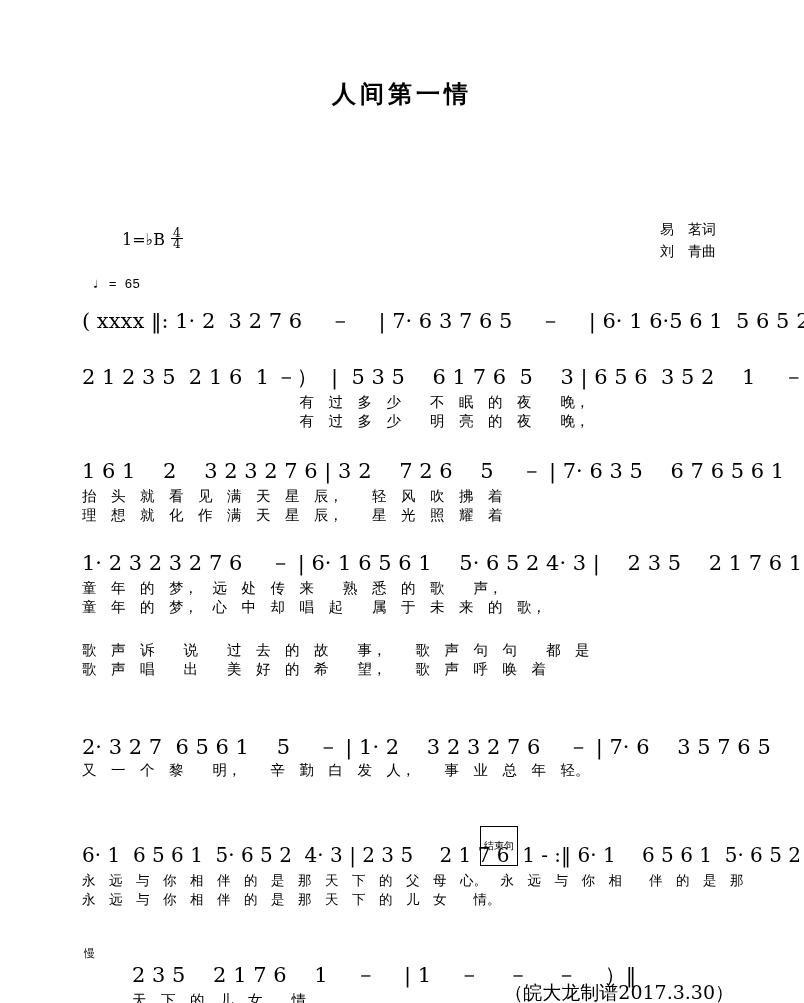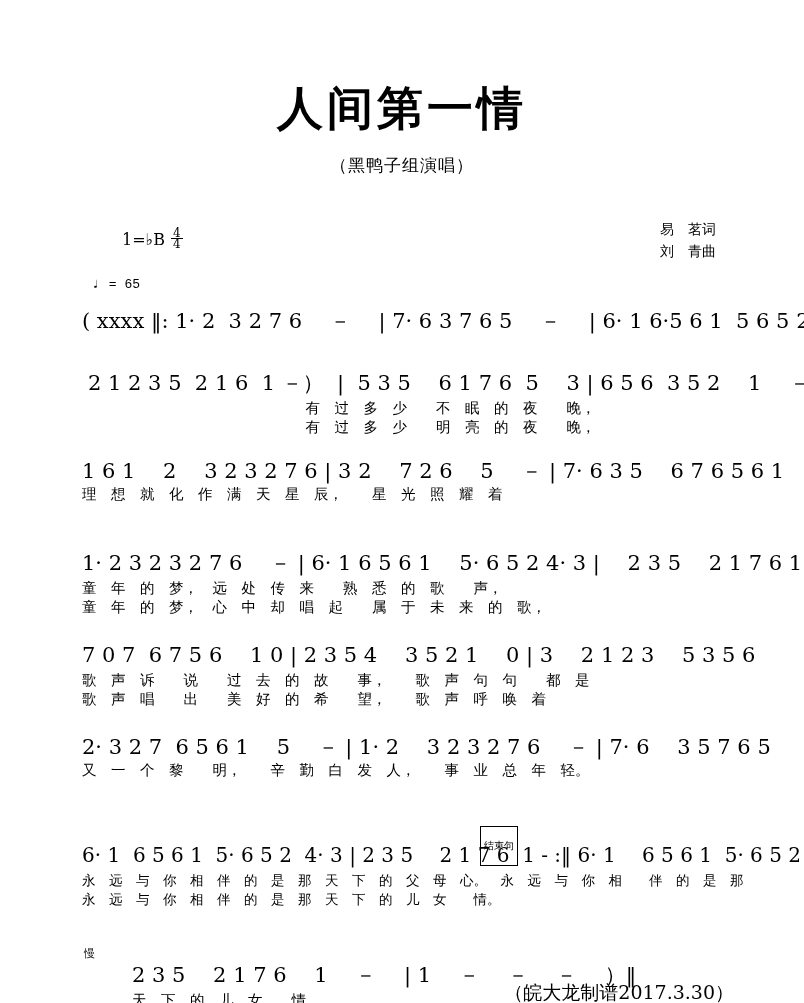--- a/index.html
+++ b/index.html
@@ -17,21 +17,21 @@
   }
   .sheet {
     position: relative;
     width: 804px;
     height: 1003px;
   }
   .title {
     text-align: center;
     font-family: "DejaVu Serif", serif;
     font-weight: bold;
-    font-size: 46px;
+    font-size: 24px;
     letter-spacing: 4px;
     margin-top: 78px;
   }
   .subtitle {
     text-align: center;
     font-family: "DejaVu Serif", serif;
     font-size: 17px;
     letter-spacing: 1px;
     margin-top: 14px;
   }
@@ -116,21 +116,20 @@
     font-family: "DejaVu Serif", serif;
     font-size: 19px;
   }
 </style>
 </head>
 <body>
 
 <div class="sheet">
 
   <div class="title">人间第一情</div>
-  <div class="subtitle">（黑鸭子组演唱）</div>
 
   <div class="credits">
     <div>易　茗词</div>
     <div>刘　青曲</div>
   </div>
 
   <div class="keysig">
     <span>1=♭B</span>
     <span class="meter">
       <span class="num">4</span>
@@ -140,39 +139,39 @@
 
   <div class="tempo">
     <span class="notehead">♩</span>
     <span>= 65</span>
   </div>
 
   <div class="system" style="position:absolute; left:82px; top:228px;">
     <div class="noterow">( xxxx ‖: 1· 2  3 2 7 6　 －　 | 7· 6 3 7 6 5 　－　 | 6· 1 6·5 6 1  5 6 5 2 　3</div>
   </div>
 
-  <div class="system" style="position:absolute; left:82px; top:290px;margin-left:6px;">
+  <div class="system" style="position:absolute; left:82px; top:284px;">
     <div class="noterow">2 1 2 3 5  2 1 6  1 －）  |  5 3 5　 6 1 7 6  5　 3 | 6 5 6  3 5 2 　1　 －</div>
     <div class="lyricrow">　　　　　　　　　　　　　　　有　过　多　少　　不　眠　的　夜　　晚，</div>
     <div class="lyricrow second">　　　　　　　　　　　　　　　有　过　多　少　　明　亮　的　夜　　晚，</div>
   </div>
 
   <div class="system" style="position:absolute; left:82px; top:378px;">
     <div class="noterow">1 6 1　 2　 3 2 3 2 7 6 | 3 2　 7 2 6　 5　 － | 7· 6 3 5　 6 7 6 5 6 1</div>
+    <div class="lyricrow">抬　头　就　看　见　满　天　星　辰，　　轻　风　吹　拂　着</div>
     <div class="lyricrow second">理　想　就　化　作　满　天　星　辰，　　星　光　照　耀　着</div>
   </div>
 
   <div class="system" style="position:absolute; left:82px; top:470px;">
     <div class="noterow">1· 2 3 2 3 2 7 6　 － | 6· 1 6 5 6 1　 5· 6 5 2 4· 3 |　 2 3 5 　2 1 7 6 1　 －</div>
     <div class="lyricrow">童　年　的　梦，　远　处　传　来　　熟　悉　的　歌　　声，</div>
     <div class="lyricrow second">童　年　的　梦，　心　中　却　唱　起　　属　于　未　来　的　歌，</div>
   </div>
 
   <div class="system" style="position:absolute; left:82px; top:562px;">
-    <div class="noterow">7 0 7  6 7 5 6　 1 0 | 2 3 5 4　 3 5 2 1　 0 | 3　 2 1 2 3　 5 3 5 6</div>
     <div class="lyricrow">歌　声　诉　　说　　过　去　的　故　　事，　　歌　声　句　句　　都　是</div>
     <div class="lyricrow second">歌　声　唱　　出　　美　好　的　希　　望，　　歌　声　呼　唤　着</div>
   </div>
 
   <div class="system" style="position:absolute; left:82px; top:654px;">
     <div class="noterow">2· 3 2 7  6 5 6 1　 5　 － | 1· 2　 3 2 3 2 7 6　 － | 7· 6　 3 5 7 6 5　 －</div>
     <div class="lyricrow second">又　一　个　黎　　明，　　辛　勤　白　发　人，　　事　业　总　年　轻。</div>
   </div>
 
   <div class="marker" style="left:480px; top:748px;">结束句</div>

